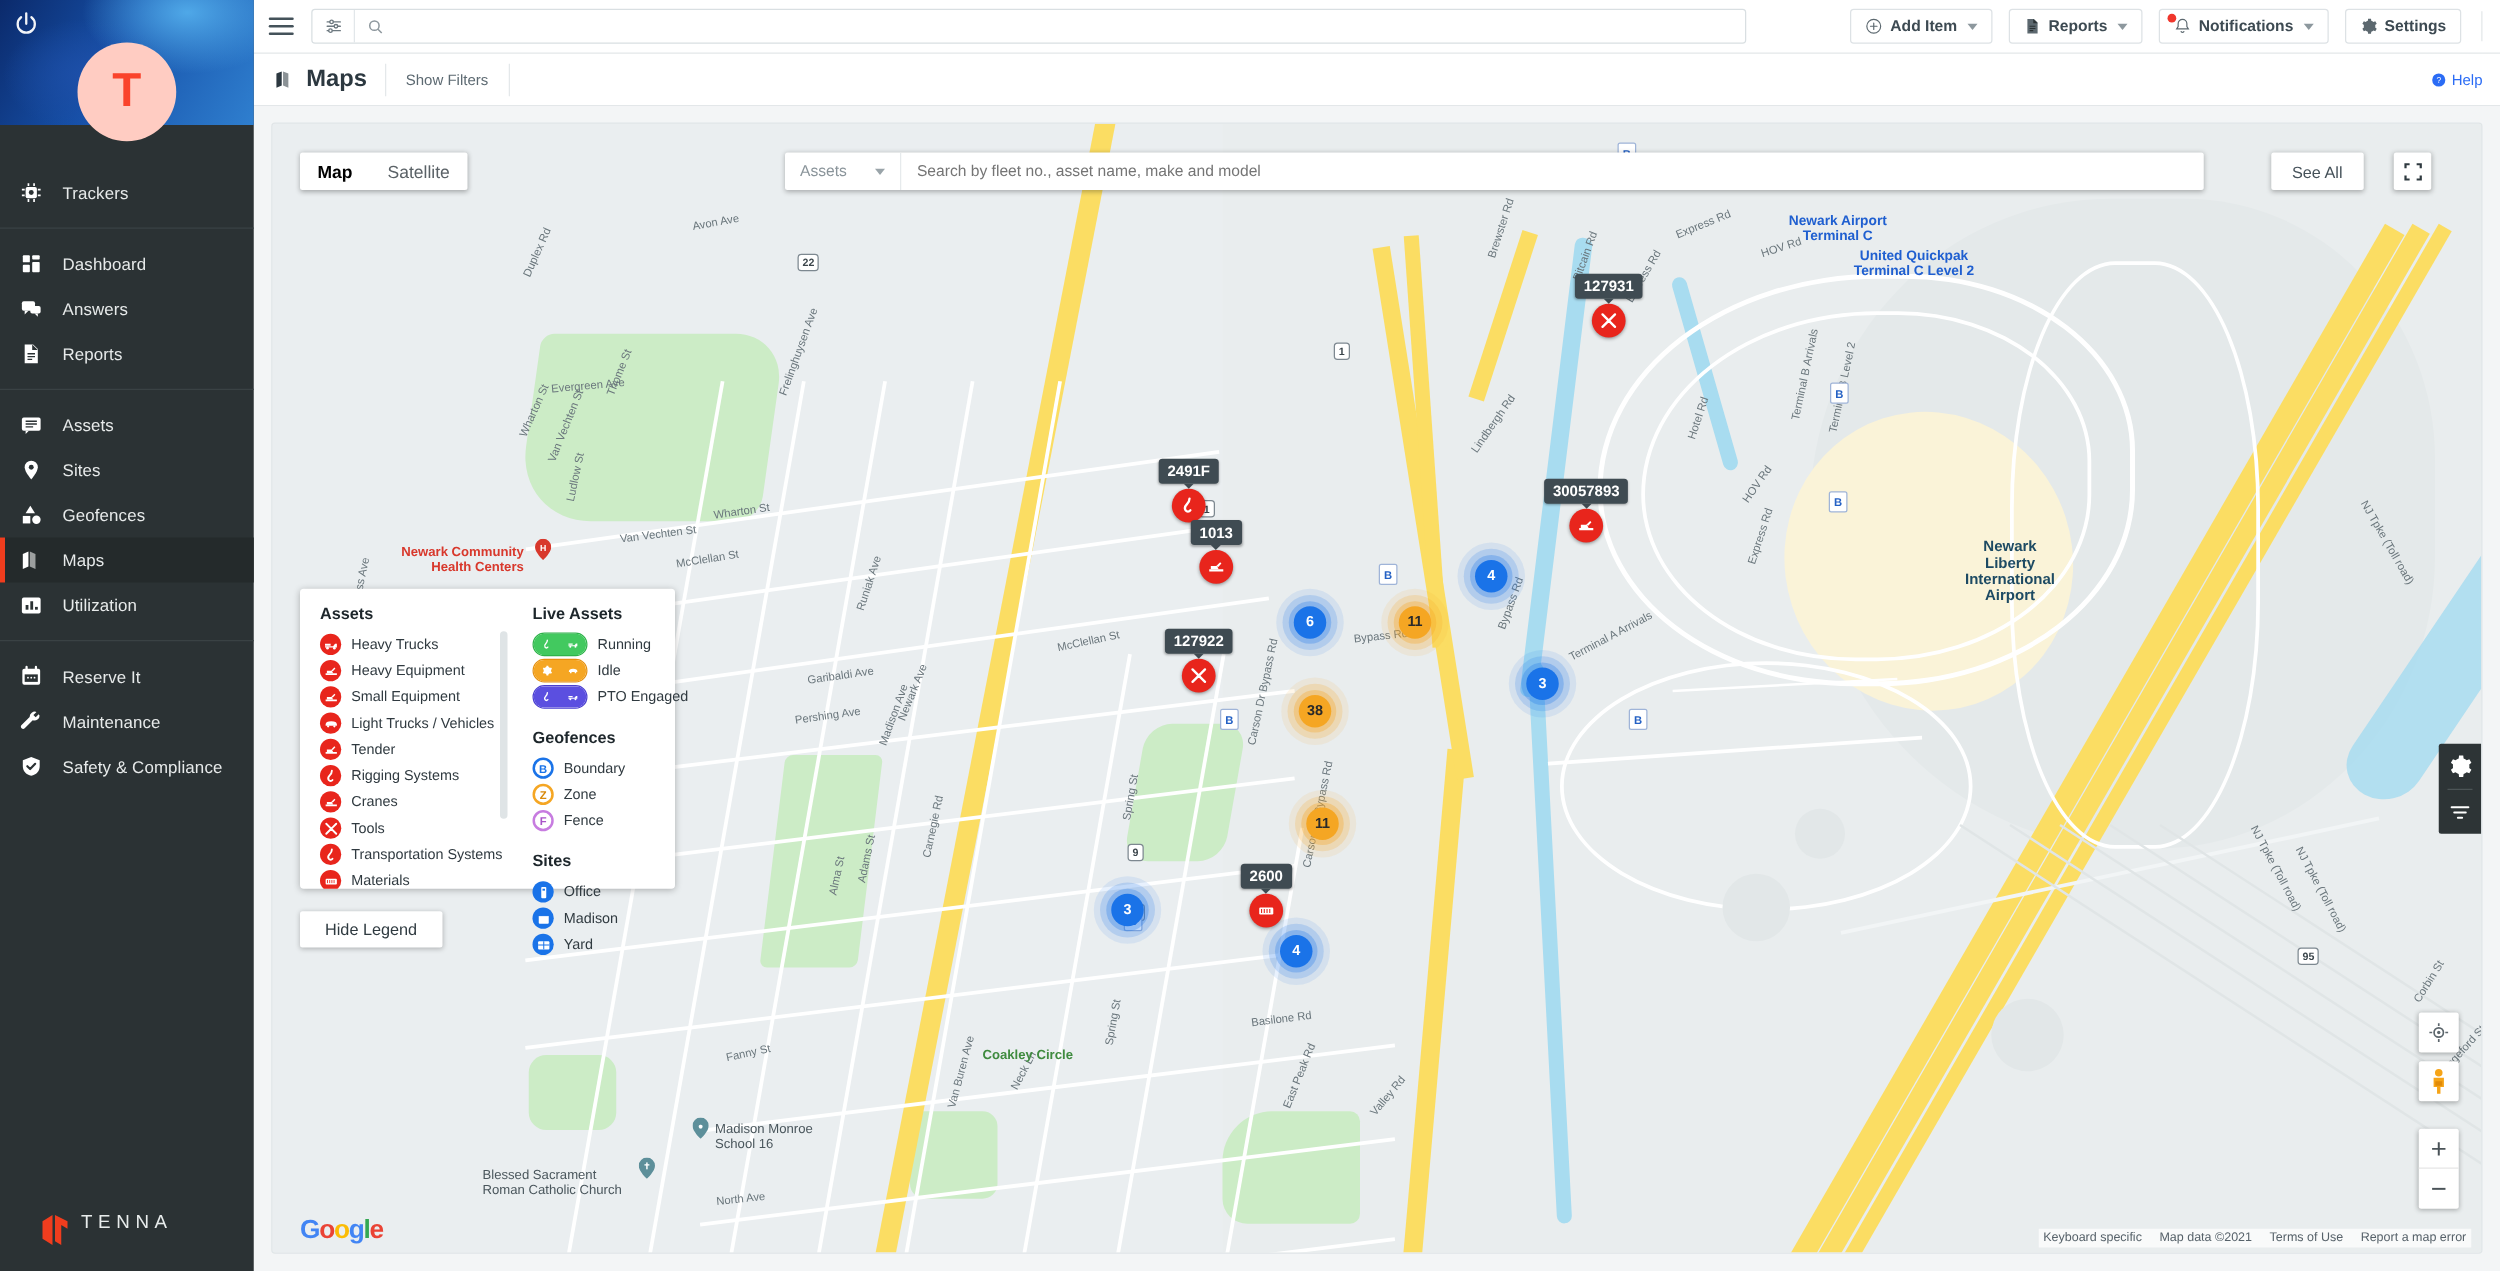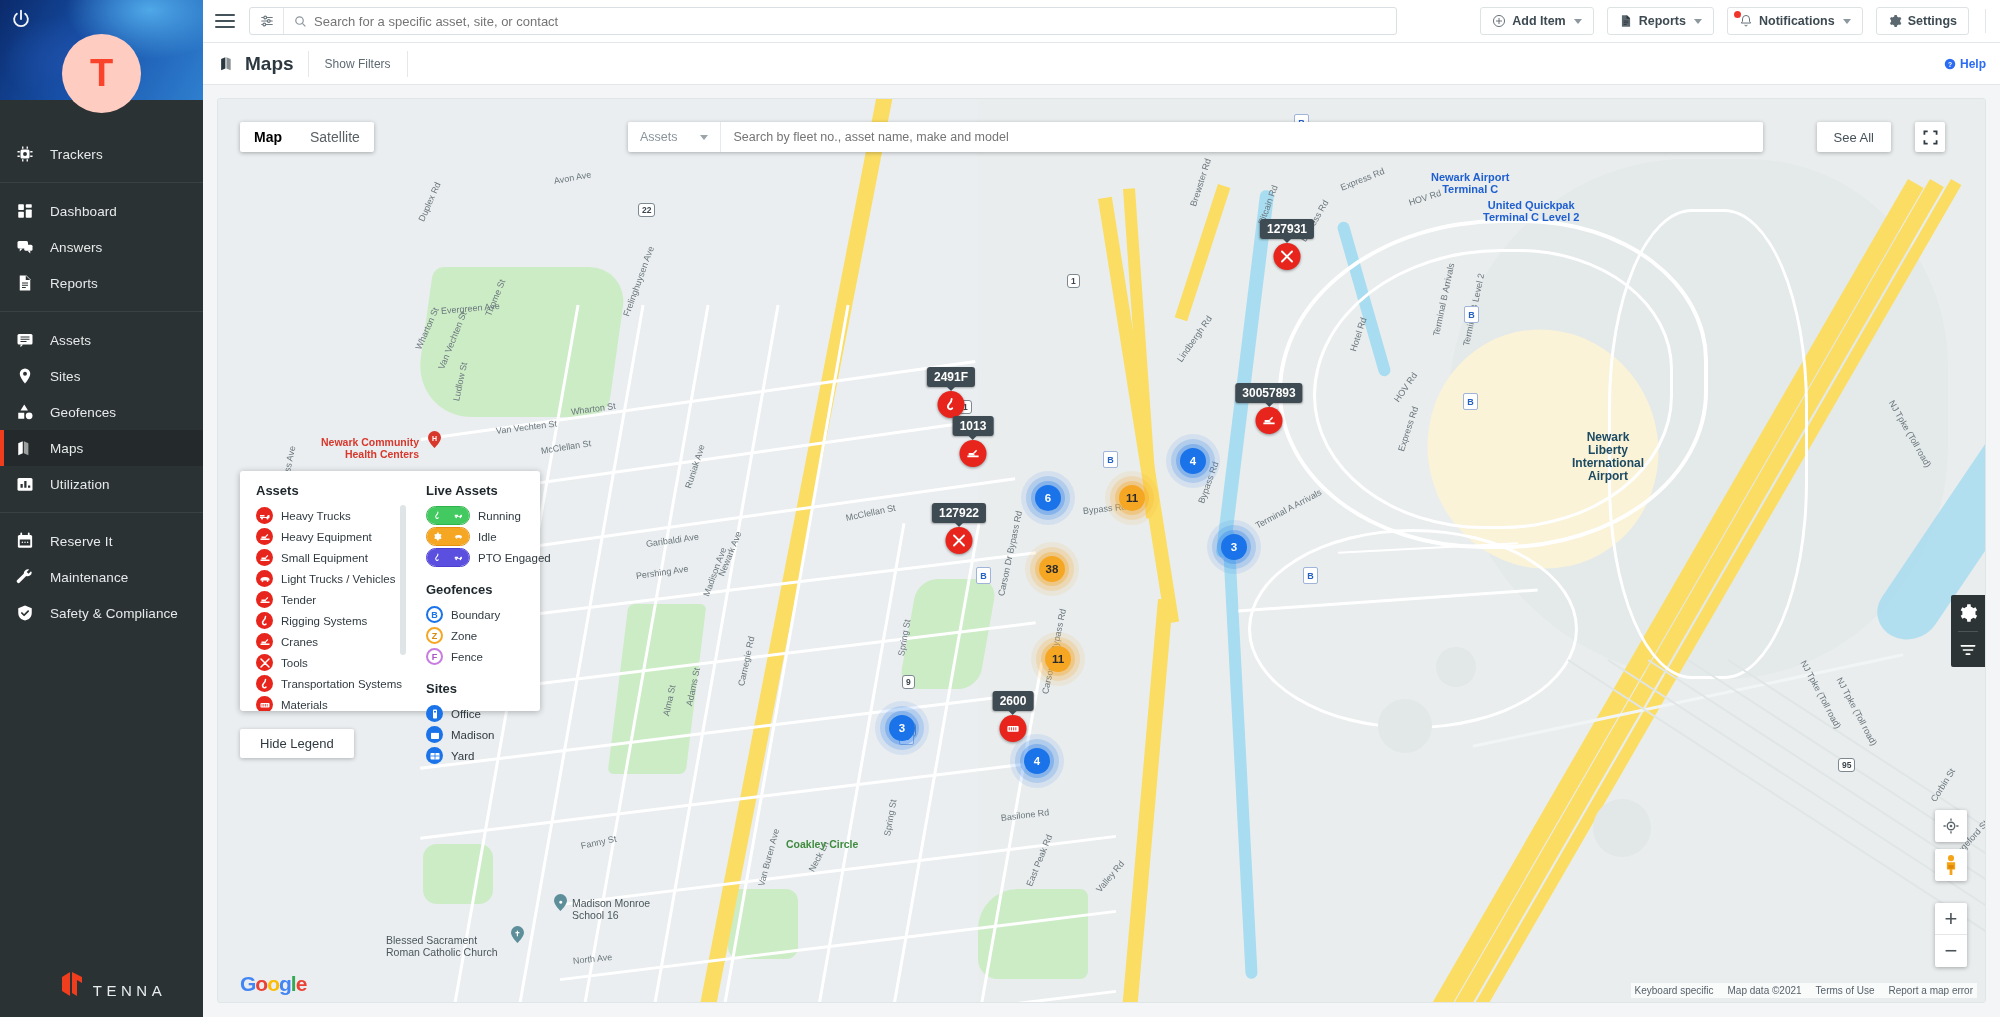--- a/index.html
+++ b/index.html
@@ -46,21 +46,21 @@
     display: flex; align-items: center; justify-content: center; color: #fff;
   }
   .nav-item.active { background: #242a2b; }
   .nav-item.active::before {
     content: ""; position: absolute; left: 0; top: 0; bottom: 0; width: 4px;
     background: #f03d1e;
   }
   .group-pad { height: 10px; }
   #tenna-logo {
     position: absolute; left: 0; bottom: 18px; width: 170px;
-    display: flex; align-items: flex-end; justify-content: center; gap: 7px; margin-left: 28px;
+    display: flex; align-items: flex-start; justify-content: center; gap: 7px;
   }
   #tenna-mark { width: 26px; height: 30px; }
   #tenna-word {
     color: #e8ecec; font-size: 15px; letter-spacing: 4.5px;
     font-family: "Liberation Sans", sans-serif;
   }
 
   
   #topbar {
     position: absolute; left: 203px; top: 0; right: 0; height: 43px;
@@ -116,21 +116,21 @@
   #page-title-wrap { display: flex; align-items: center; gap: 9px; margin-left: 16px; }
   #page-title { font-size: 19px; color: #2c3840; font-weight: bold; }
   #hdr-sep { width: 1px; height: 26px; background: #e4e8ea; margin: 0 0 0 14px; }
   #show-filters {
     font-size: 12px; color: #5d6a72; padding: 0 16px; cursor: pointer; font-weight: normal;
   }
   #hdr-sep2 { width: 1px; height: 26px; background: #e4e8ea; }
   #help-link {
     margin-left: auto; margin-right: 14px; color: #2b6cf5;
     font-size: 12px; display: flex; align-items: center; gap: 4px; cursor: pointer;
-    font-weight: bold;
+    font-weight: normal;
   }
 
   
   #content {
     position: absolute; left: 203px; top: 85px; right: 0; bottom: 0;
     background: #f3f5f6; padding: 13px 14px 14px 14px;
   }
   #map-card {
     position: relative; width: 100%; height: 100%;
     background: #eceff0; border: 1px solid #e0e5e7; border-radius: 3px;
@@ -510,21 +510,20 @@
           <circle cx="10" cy="8" r="1.6" fill="#fff"></circle>
           <circle cx="5" cy="12" r="1.6" fill="#fff"></circle>
       </svg>
     </div>
     <span class="search-mag">
       <svg width="13" height="13" viewBox="0 0 16 16" stroke="#8d979d" stroke-width="1.5" fill="none">
           <circle cx="6.8" cy="6.8" r="4.6"></circle>
           <path d="M10.3 10.3L14 14"></path>
         </svg>
     </span>
-    <input id="search-input" placeholder="Search for a specific asset, site, or contact" style="">
   </div>
 
   <div id="topbar-right">
       <div class="tb-btn">
         <svg viewBox="0 0 24 24" width="14" height="14" fill="#5c686f">
           <circle cx="12" cy="12" r="9.5" fill="none" stroke="#5c686f" stroke-width="1.6"></circle>
           <path d="M12 7.5v9M7.5 12h9" stroke="#5c686f" stroke-width="1.6" stroke-linecap="round"></path>
         </svg>
         <span>Add Item</span>
         <span class="caret"></span>

